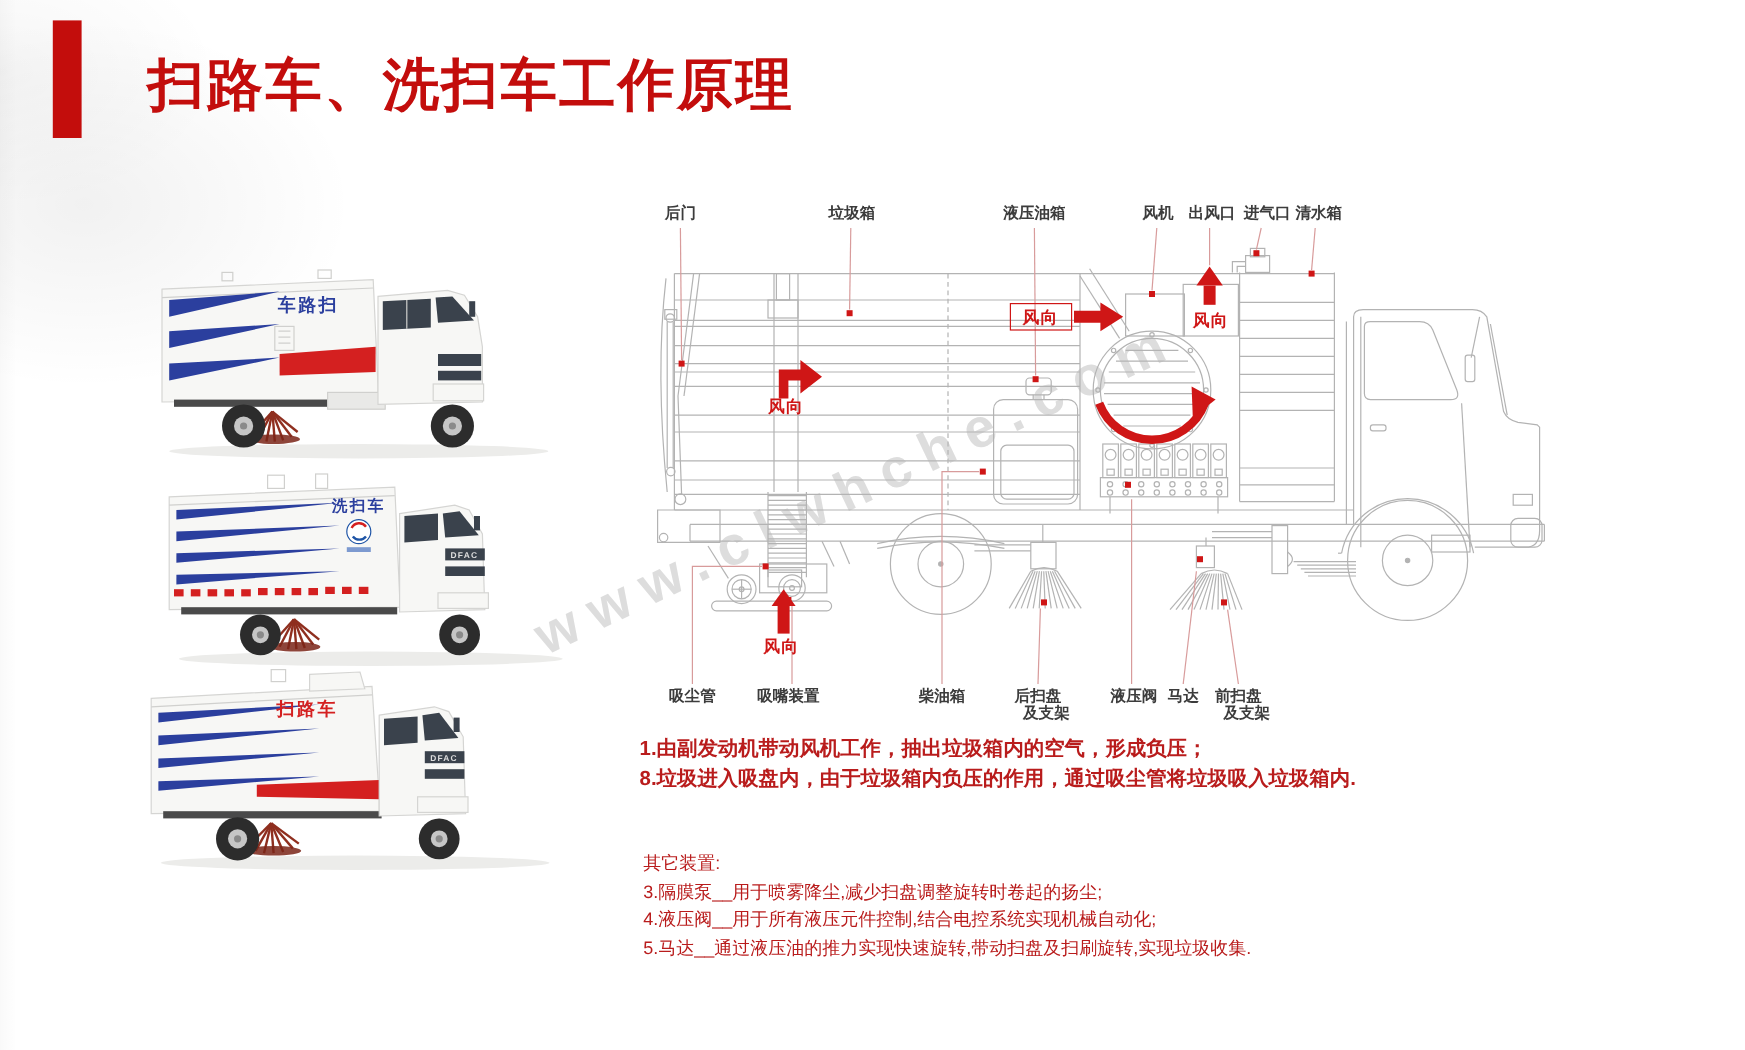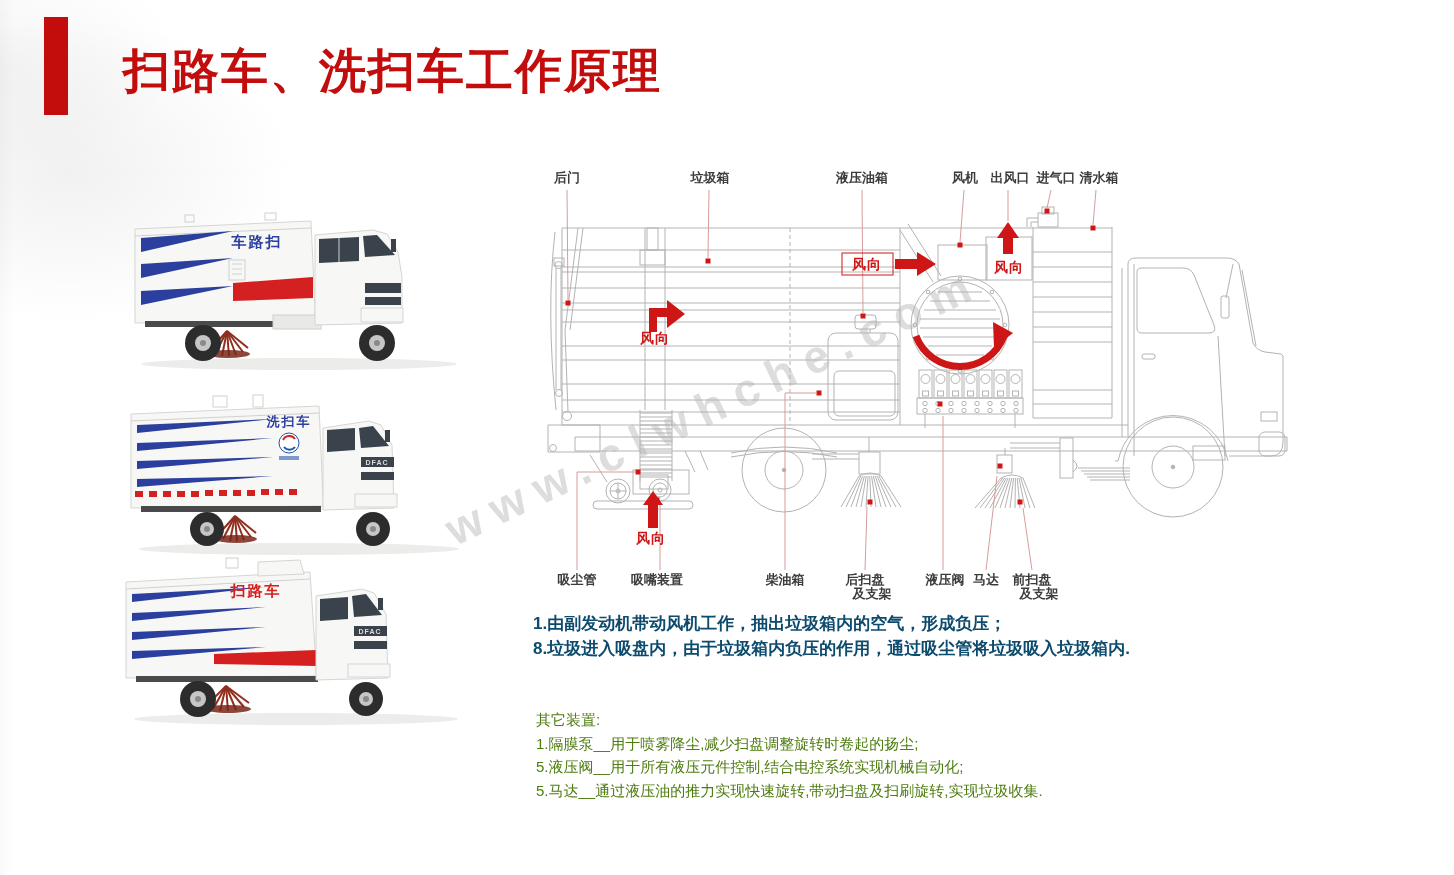--- a/index.html
+++ b/index.html
@@ -29,26 +29,26 @@
   .truck svg{display:block;}
   .watermark{
     position:absolute;left:448px;top:505px;z-index:1;
     font-size:46px;font-weight:700;color:#bcbcbc;opacity:0.5;
     letter-spacing:12px;white-space:nowrap;
     transform:rotate(-25.5deg);transform-origin:0 50%;
   }
   .diagram{position:absolute;left:545px;top:160px;z-index:2;}
   .principle{
     position:absolute;left:533px;top:612px;z-index:2;
-    font-size:17px;line-height:24.5px;font-weight:600;color:#0c4a6e;
+    font-size:17px;line-height:24.5px;font-weight:600;color:#b91c1c;
     white-space:nowrap;
   }
   .other{
     position:absolute;left:536px;top:708px;z-index:2;
-    font-size:15px;line-height:23.5px;font-weight:400;color:#4d7c0f;
+    font-size:15px;line-height:23.5px;font-weight:400;color:#b91c1c;
     white-space:nowrap;
   }
   
   .art{stroke:#b3b3b3;stroke-width:1;fill:none;}
   .artd{stroke:#b3b3b3;stroke-width:1;fill:none;stroke-dasharray:4 3;}
   .lead{stroke:#d89b9b;stroke-width:1;fill:none;}
   .dot{fill:#cf1616;}
   .redfill{fill:#cf1616;}
   .redline{stroke:#cf1616;fill:none;}
   text.lbl{font-size:13px;font-weight:600;fill:#3c3c3c;}
@@ -71,21 +71,21 @@
 </head>
 <body>
 
 <div class="bg-shade"></div>
 
 <div class="accent-bar"></div>
 <div class="page-title">扫路车、洗扫车工作原理</div>
 
 <div class="watermark">www.clwhche.com</div>
 
-<div class="truck" style="left:125px;top:205px;">
+<div class="truck" style="left:125px;top:217px;">
 <svg width="348" height="168" viewBox="0 0 348 168">
   <ellipse class="t-shadow" cx="174" cy="159" rx="158" ry="6"></ellipse>
   <g>
     <polygon class="t-body" points="10,24 186,16 190,104 190,116 10,118"></polygon>
     <line class="t-line" x1="10" y1="31" x2="186" y2="23"></line>
     <rect class="t-line" x="60" y="10" width="9" height="7" fill="#f0f0ee"></rect>
     <rect class="t-line" x="140" y="8" width="11" height="7" fill="#f0f0ee"></rect>
     <polygon class="t-blue" points="16,33 108,26 16,47"></polygon>
     <polygon class="t-blue" points="16,59 108,53 16,73"></polygon>
     <polygon class="t-blue" points="16,86 108,81 16,100"></polygon>
@@ -124,21 +124,21 @@
     <circle class="t-tyre" cx="78" cy="138" r="18"></circle>
         <circle class="t-rim" cx="78" cy="138" r="8"></circle>
         <circle class="t-hub" cx="78" cy="138" r="3"></circle>
     <circle class="t-tyre" cx="252" cy="138" r="18"></circle>
         <circle class="t-rim" cx="252" cy="138" r="8"></circle>
         <circle class="t-hub" cx="252" cy="138" r="3"></circle>
   </g>
 </svg>
 </div>
 
-<div class="truck" style="left:123px;top:388px;">
+<div class="truck" style="left:133px;top:388px;">
 <svg width="352" height="170" viewBox="0 0 352 170">
   <ellipse class="t-shadow" cx="176" cy="161" rx="160" ry="6"></ellipse>
   <g>
     <polygon class="t-body" points="8,26 196,18 200,108 200,118 8,120"></polygon>
     <line class="t-line" x1="8" y1="33" x2="196" y2="25"></line>
     <rect class="t-line" x="90" y="8" width="14" height="11" fill="#f0f0ee"></rect>
     <rect class="t-line" x="130" y="7" width="10" height="12" fill="#f0f0ee"></rect>
     <polygon class="t-blue" points="14,37 150,31 14,45"></polygon>
     <polygon class="t-blue" points="14,55 150,50 14,63"></polygon>
     <polygon class="t-blue" points="14,73 150,69 14,81"></polygon>
@@ -564,16 +564,16 @@
   </g>
 </svg>
 
 <div class="principle">
   <div>1.由副发动机带动风机工作，抽出垃圾箱内的空气，形成负压；</div>
   <div>8.垃圾进入吸盘内，由于垃圾箱内负压的作用，通过吸尘管将垃圾吸入垃圾箱内.</div>
 </div>
 
 <div class="other">
   <div>其它装置:</div>
-  <div>1.隔膜泵__用于喷雾降尘,减少扫盘调整旋转时卷起的扬尘;</div>
-  <div>5.液压阀__用于所有液压元件控制,结合电控系统实现机械自动化;</div>
+  <div>3.隔膜泵__用于喷雾降尘,减少扫盘调整旋转时卷起的扬尘;</div>
+  <div>4.液压阀__用于所有液压元件控制,结合电控系统实现机械自动化;</div>
   <div>5.马达__通过液压油的推力实现快速旋转,带动扫盘及扫刷旋转,实现垃圾收集.</div>
 </div>
 
 </body></html>

